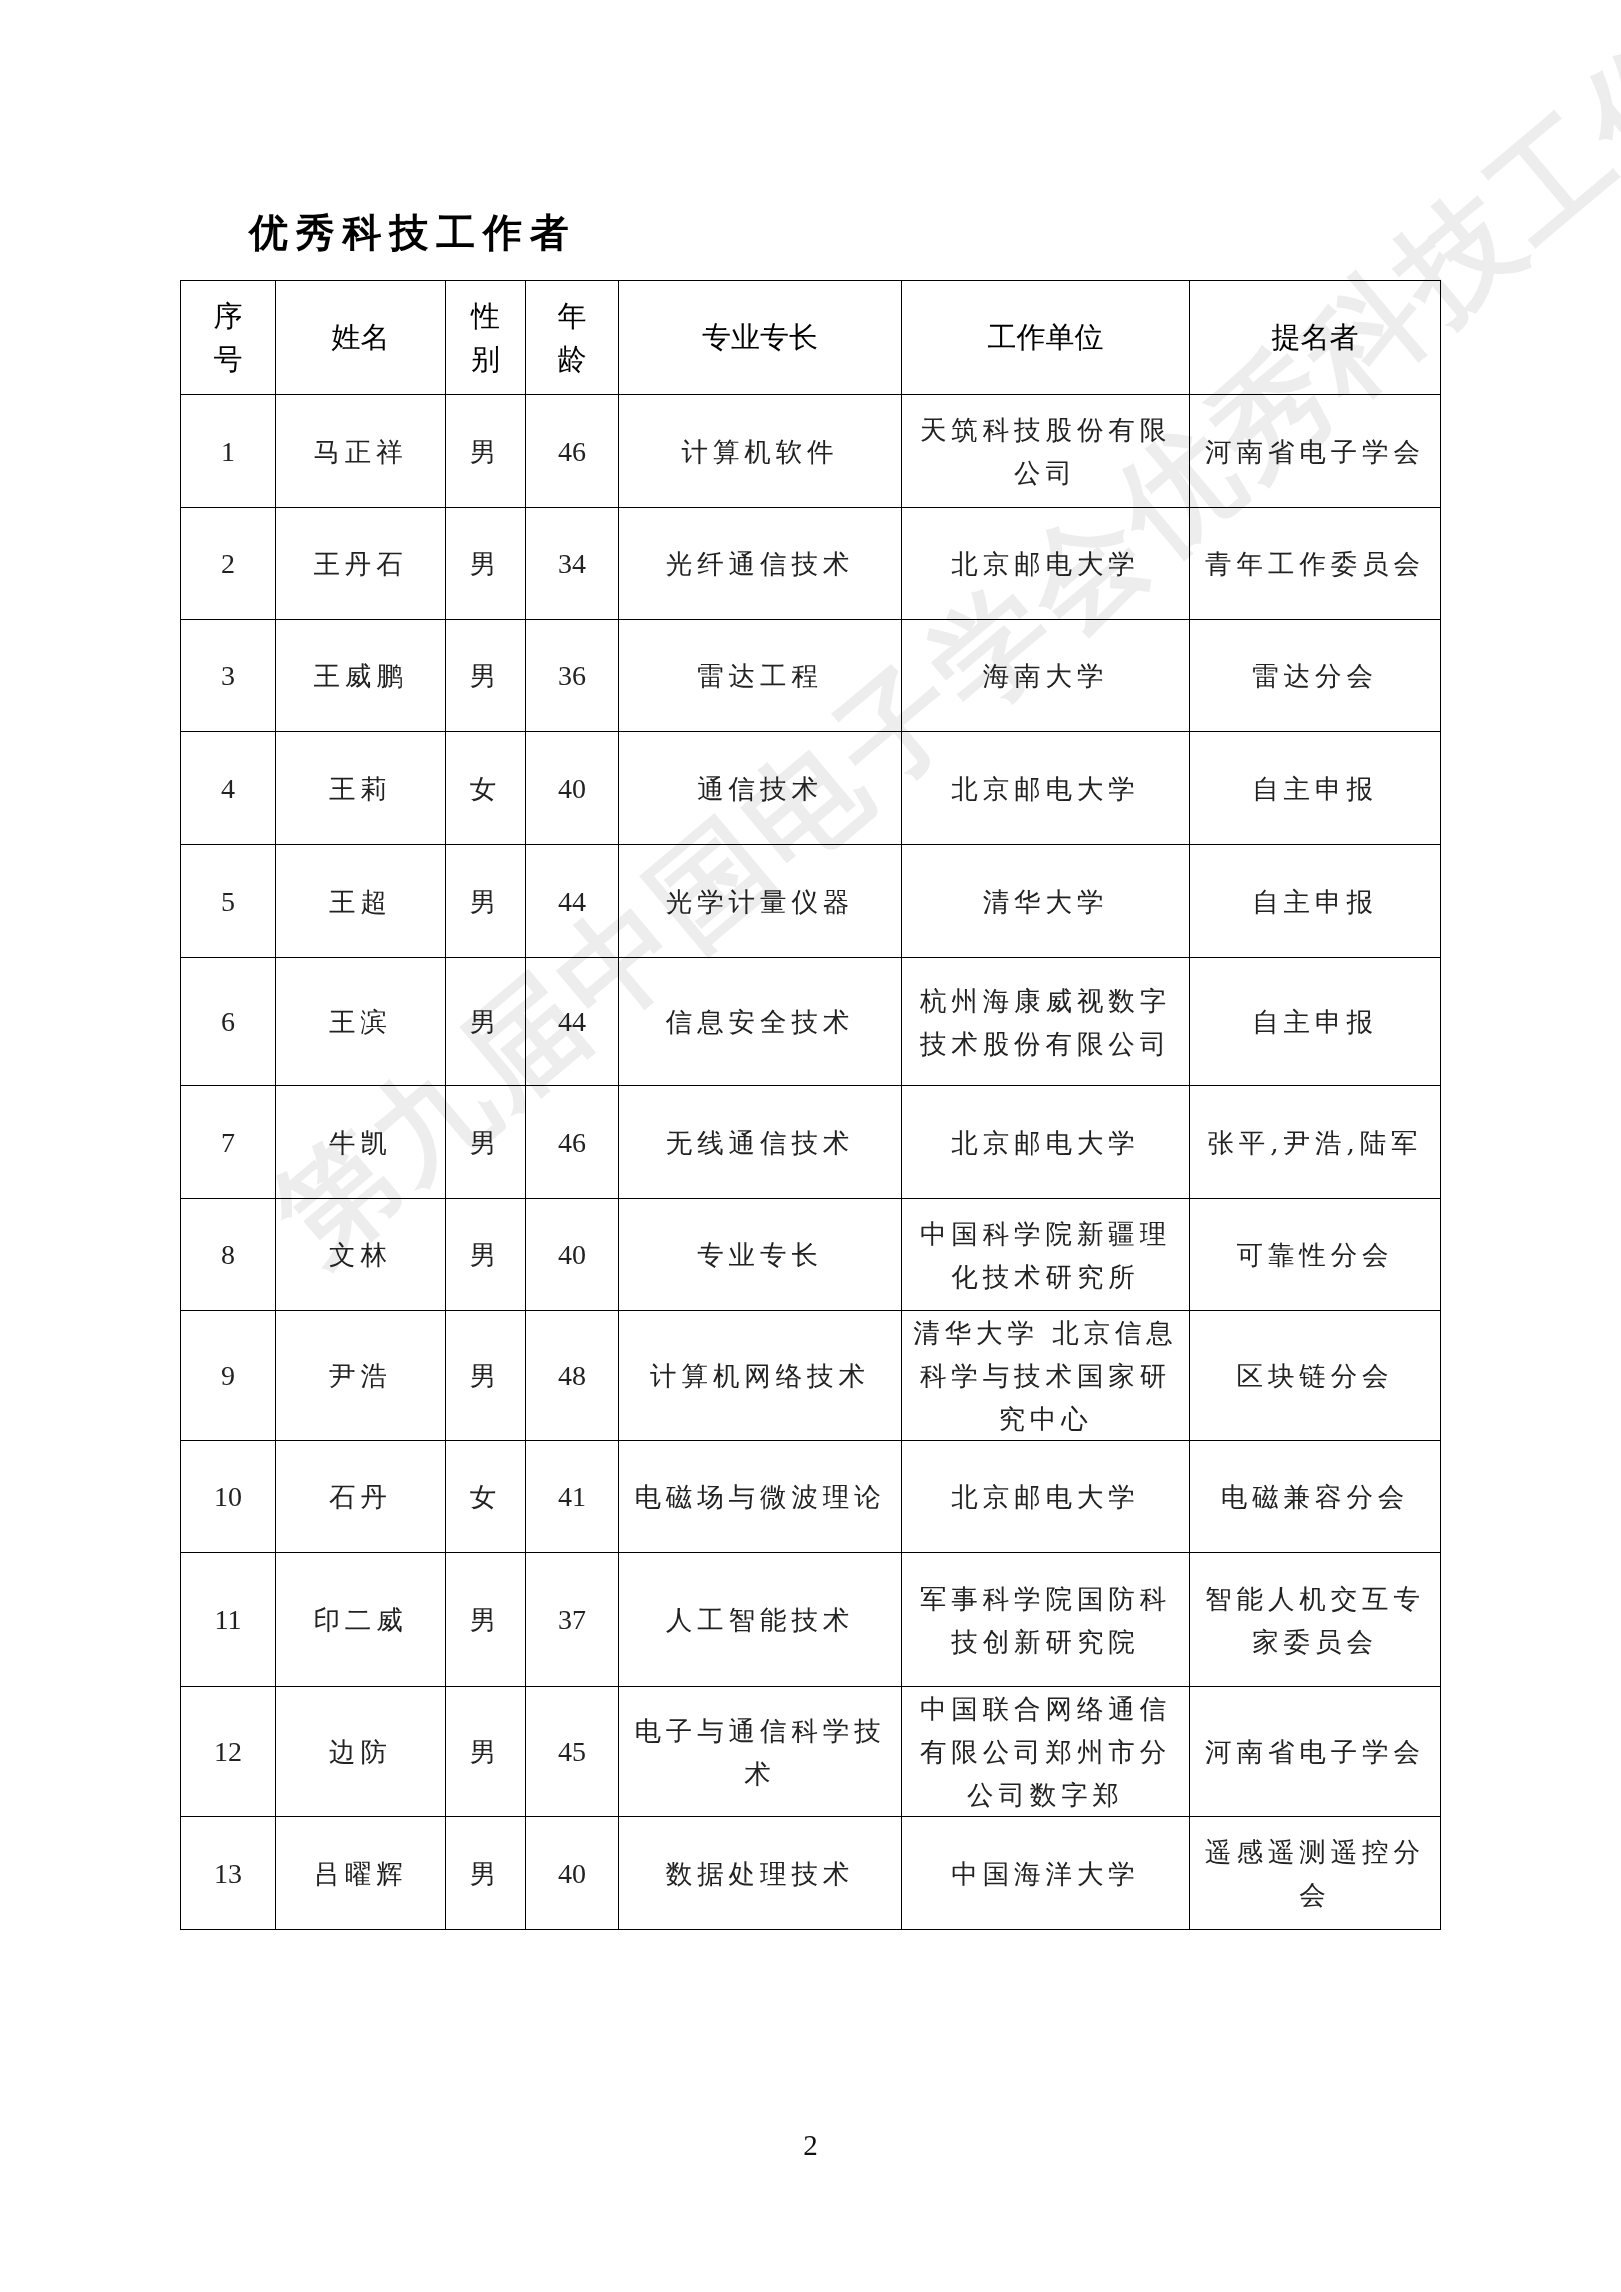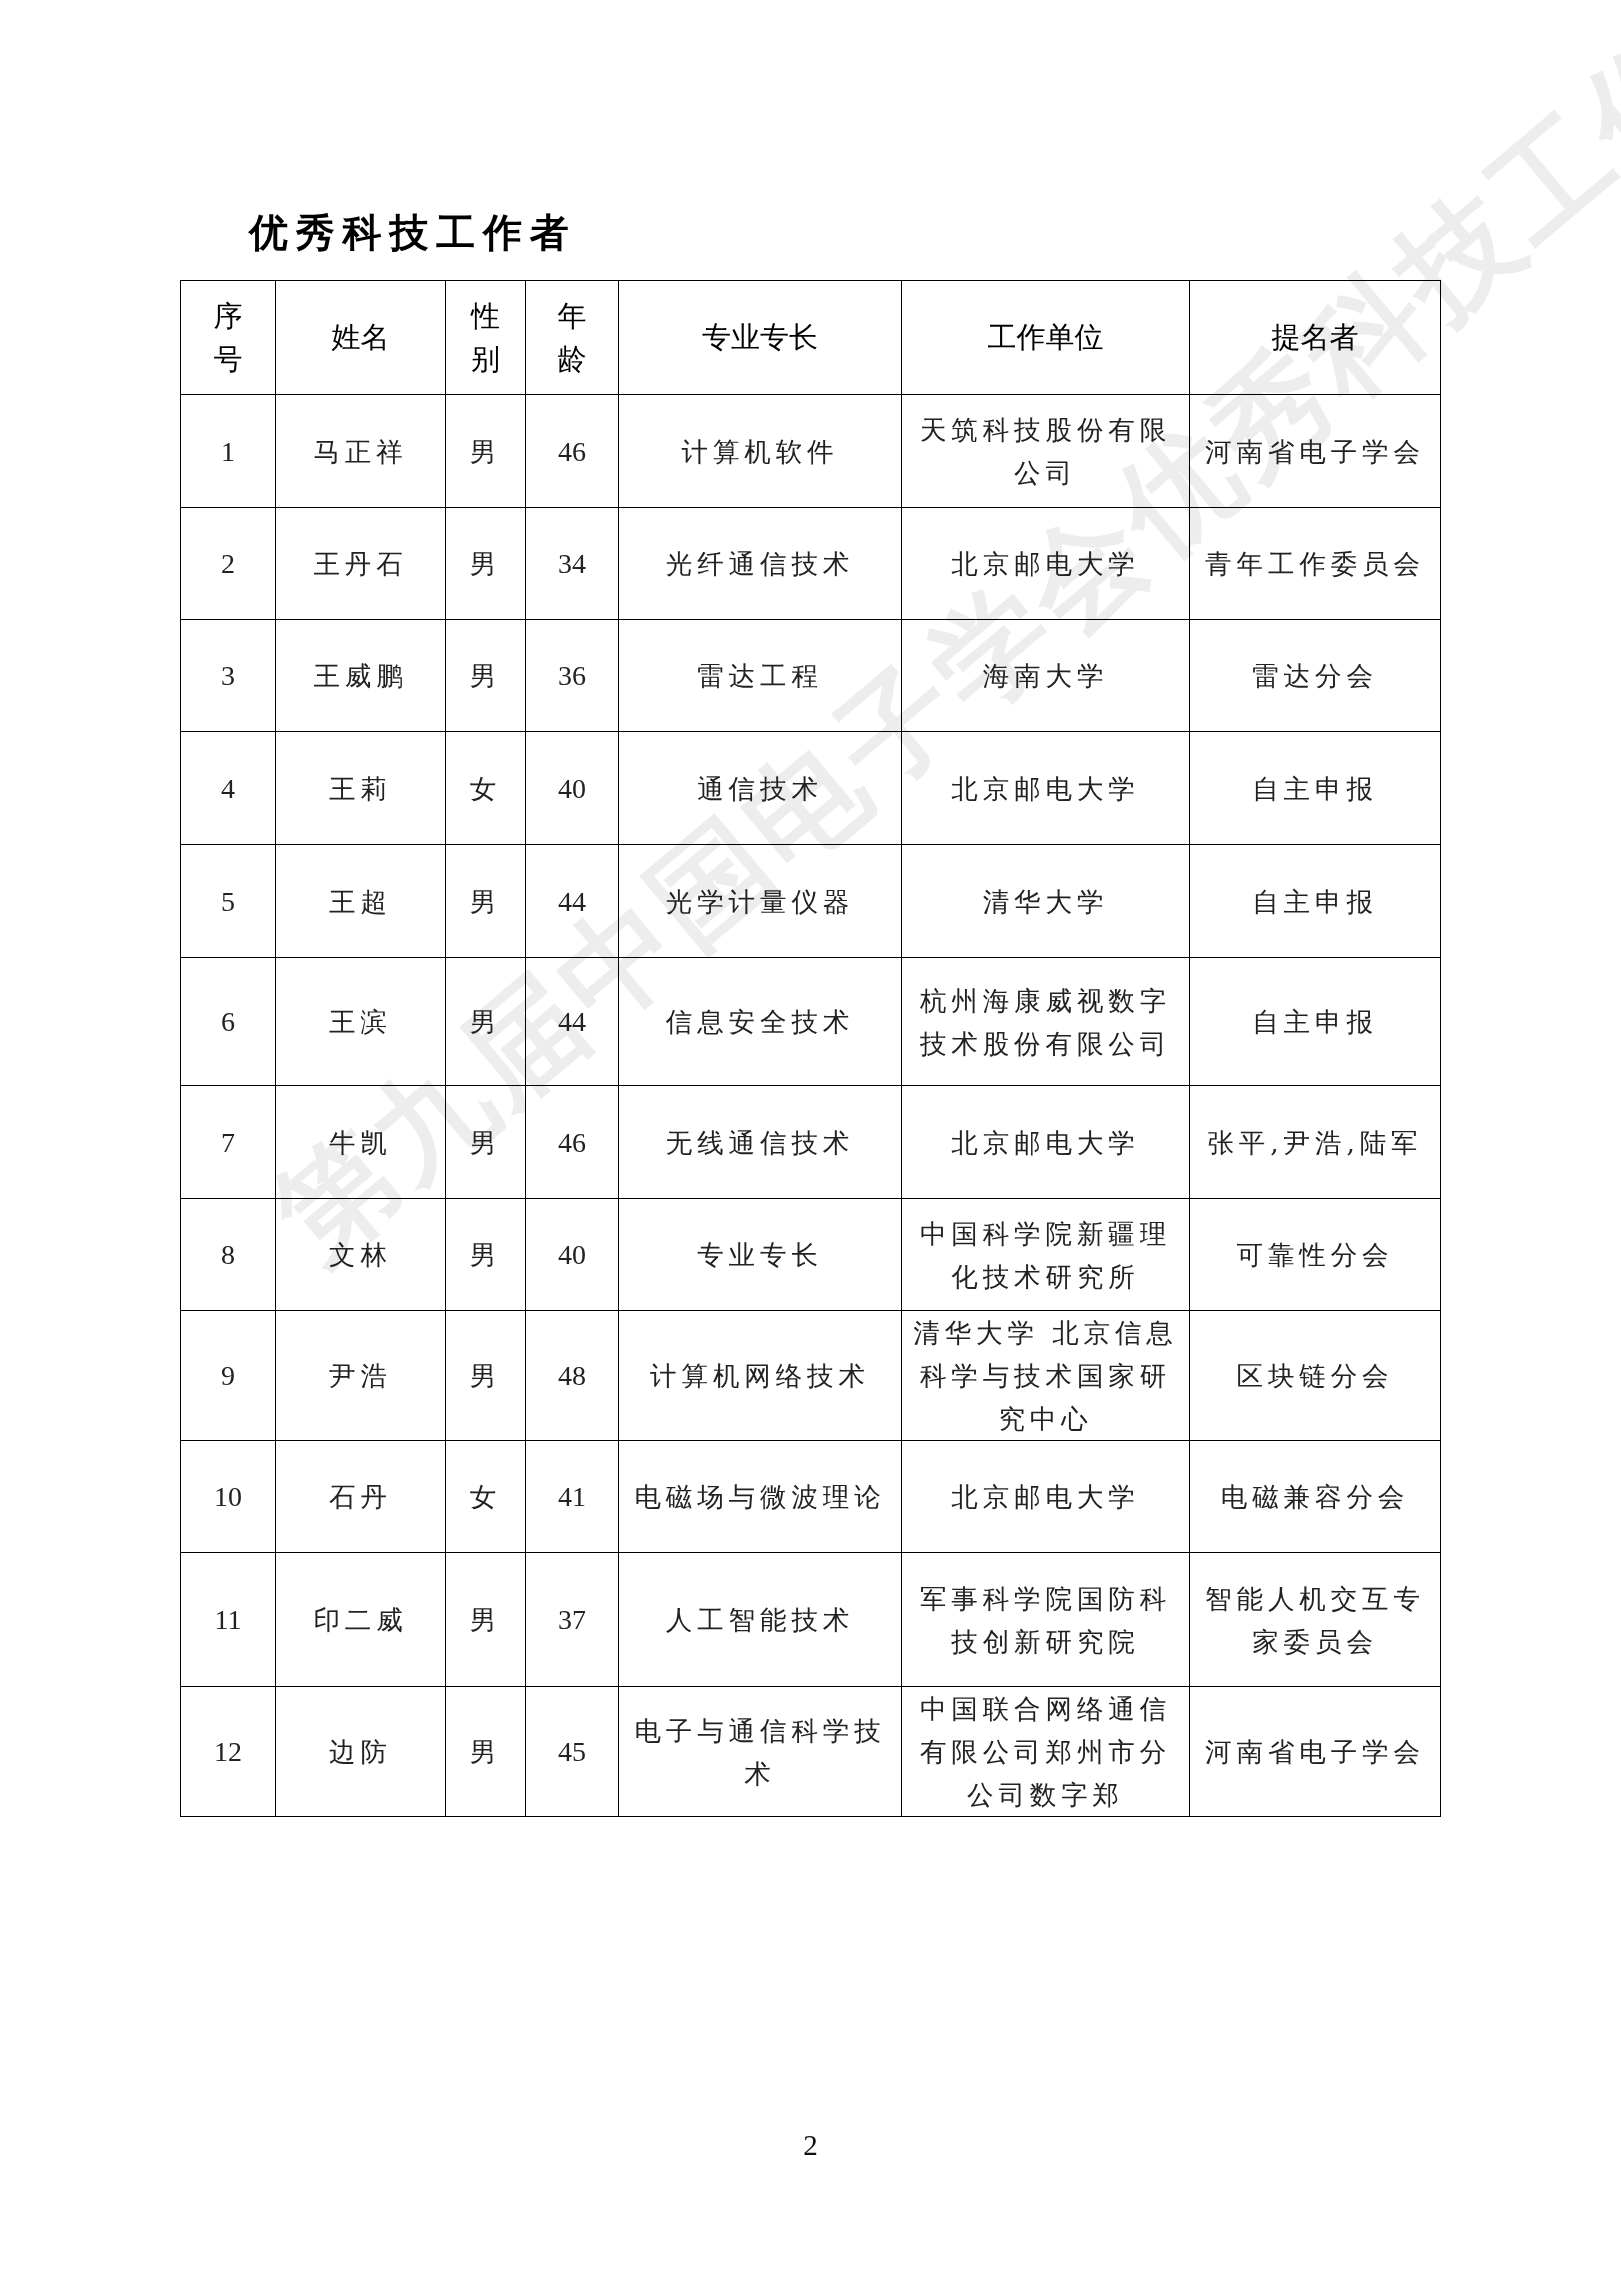--- a/index.html
+++ b/index.html
@@ -144,17 +144,26 @@
       </tr>
       <tr style="height: 130px;">
         <td class="num">12</td>
         <td>边防</td>
         <td>男</td>
         <td class="num">45</td>
         <td>电子与通信科学技术</td>
         <td>中国联合网络通信有限公司郑州市分公司数字郑</td>
         <td>河南省电子学会</td>
       </tr>
+      <tr style="height: 113px;">
+        <td class="num">13</td>
+        <td>吕曜辉</td>
+        <td>男</td>
+        <td class="num">40</td>
+        <td>数据处理技术</td>
+        <td>中国海洋大学</td>
+        <td>遥感遥测遥控分会</td>
+      </tr>
     </tbody>
 </table>
 
 <div class="pageno">2</div>
 
 
 </body></html>

